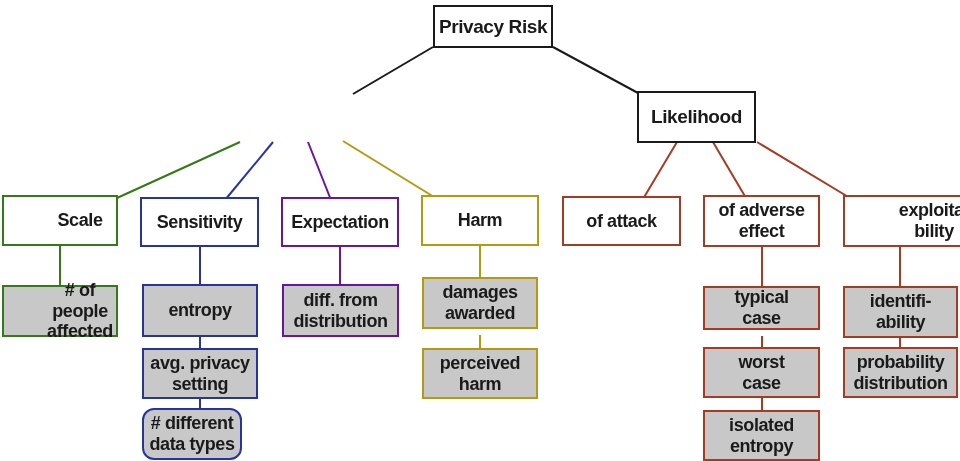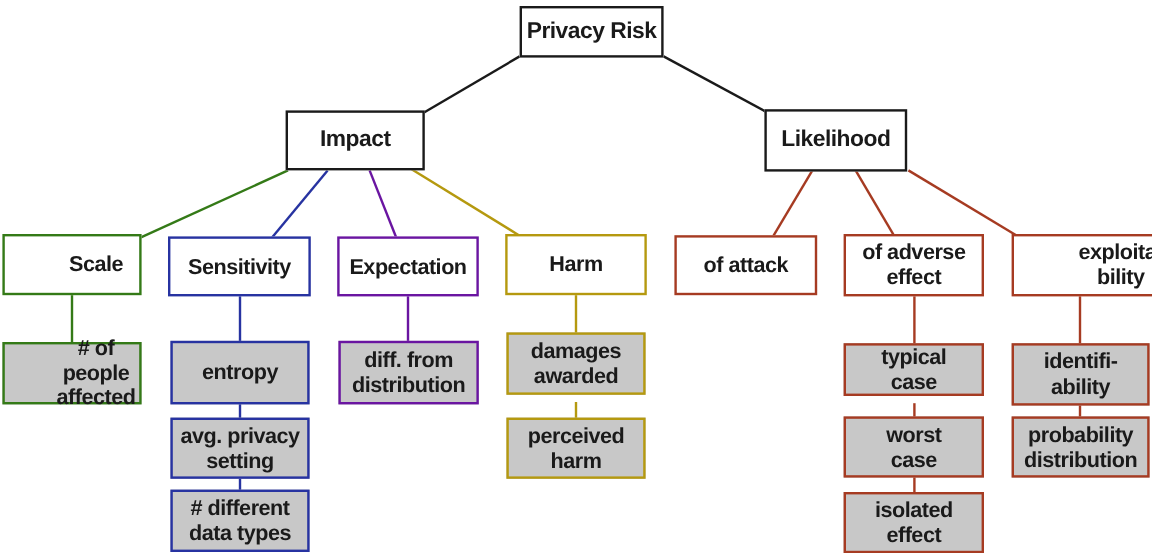--- a/index.html
+++ b/index.html
@@ -43,21 +43,21 @@
   .n-scale{left:2px;top:195px;width:116px;height:51px;}
   .n-sensitivity{left:140px;top:197px;width:119px;height:50px;}
   .n-expectation{left:281px;top:197px;width:118px;height:50px;}
   .n-harm{left:421px;top:195px;width:118px;height:51px;}
   .n-of-attack{left:562px;top:196px;width:119px;height:50px;}
   .n-of-adverse-effect{left:703px;top:195px;width:117px;height:52px;}
   .n-exploitability{left:843px;top:195px;width:137px;height:52px;padding-left:45px;}
   .n-people-affected{left:2px;top:285px;width:116px;height:52px;}
   .n-entropy{left:142px;top:284px;width:116px;height:53px;}
   .n-avg-privacy-setting{left:142px;top:348px;width:116px;height:51px;}
-  .n-different-data-types{left:142px;top:408px;width:116px;height:52px;}
+  .n-different-data-types{left:142px;top:408px;width:100px;height:52px;border-radius:12px;}
   .n-diff-from-expectation{left:282px;top:284px;width:117px;height:53px;}
   .n-damages-awarded{left:422px;top:277px;width:116px;height:52px;}
   .n-perceived-harm{left:422px;top:348px;width:116px;height:51px;}
   .n-typical-case{left:703px;top:286px;width:117px;height:44px;}
   .n-worst-case{left:703px;top:347px;width:117px;height:51px;}
   .n-isolated-effect{left:703px;top:410px;width:117px;height:51px;}
   .n-identifiability{left:843px;top:286px;width:115px;height:52px;}
   .n-probability-distribution{left:843px;top:347px;width:115px;height:51px;}
 </style>
 </head>
@@ -83,21 +83,20 @@
     <line class="e-gold" x1="480" y1="243" x2="480" y2="289"></line>
     <line class="e-gold" x1="480" y1="335" x2="480" y2="352"></line>
     <line class="e-red" x1="762" y1="245" x2="762" y2="290"></line>
     <line class="e-red" x1="762" y1="336" x2="762" y2="351"></line>
     <line class="e-red" x1="762" y1="396" x2="762" y2="414"></line>
     <line class="e-red" x1="900" y1="245" x2="900" y2="290"></line>
     <line class="e-red" x1="900" y1="336" x2="900" y2="351"></line>
   </svg>
 
   <div class="node n-root">Privacy Risk</div>
-  <div class="node n-impact">Impact</div>
   <div class="node n-likelihood">Likelihood</div>
 
   <div class="node b-green n-scale">Scale</div>
   <div class="node b-blue n-sensitivity">Sensitivity</div>
   <div class="node b-purple n-expectation">Expectation</div>
   <div class="node b-gold n-harm">Harm</div>
   <div class="node b-red n-of-attack">of attack</div>
   <div class="node b-red n-of-adverse-effect">of adverse
 effect</div>
   <div class="node b-red n-exploitability">exploita-
@@ -114,19 +113,19 @@
 distribution</div>
   <div class="node leaf b-gold n-damages-awarded">damages
 awarded</div>
   <div class="node leaf b-gold n-perceived-harm">perceived
 harm</div>
   <div class="node leaf b-red n-typical-case">typical
 case</div>
   <div class="node leaf b-red n-worst-case">worst
 case</div>
   <div class="node leaf b-red n-isolated-effect">isolated
-effect</div>
+entropy</div>
   <div class="node leaf b-red n-identifiability">identifi-
 ability</div>
   <div class="node leaf b-red n-probability-distribution">probability
 distribution</div>
 
 </div>
 
 </body></html>

